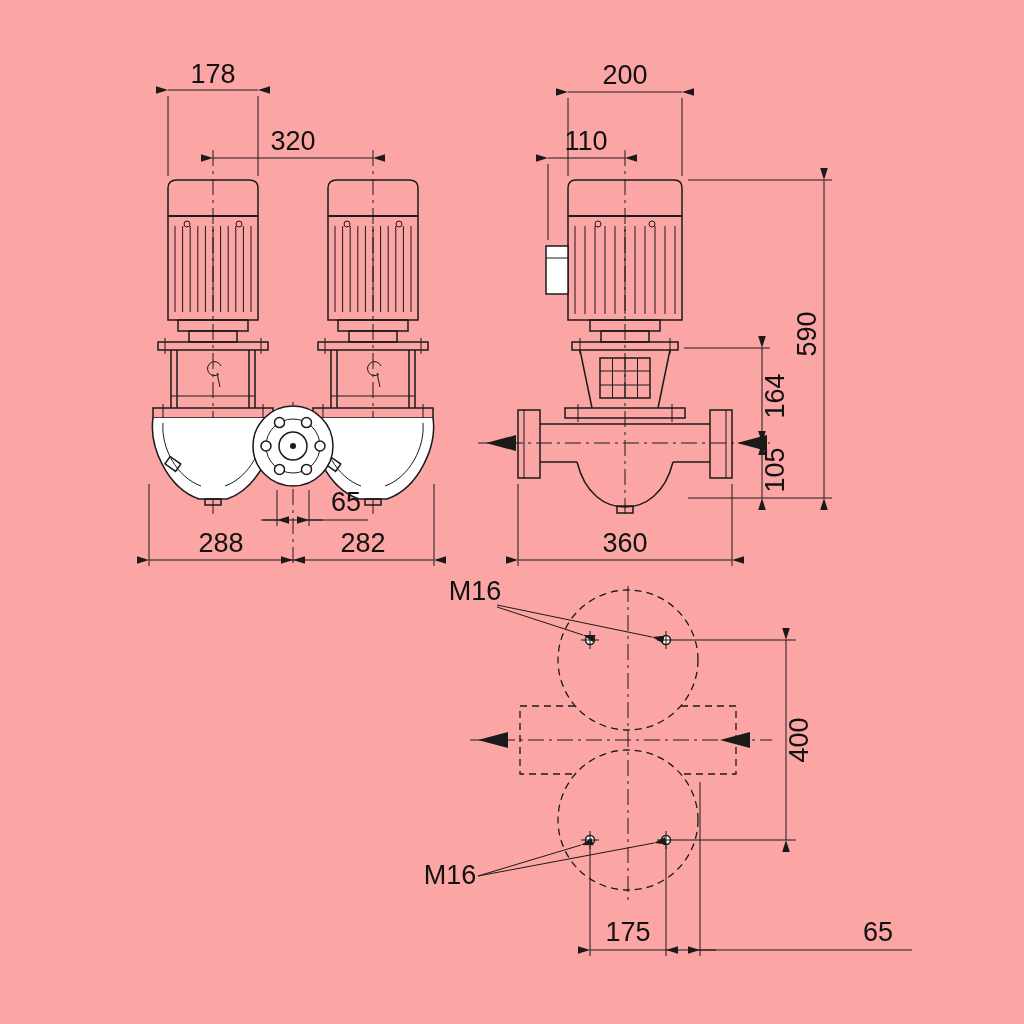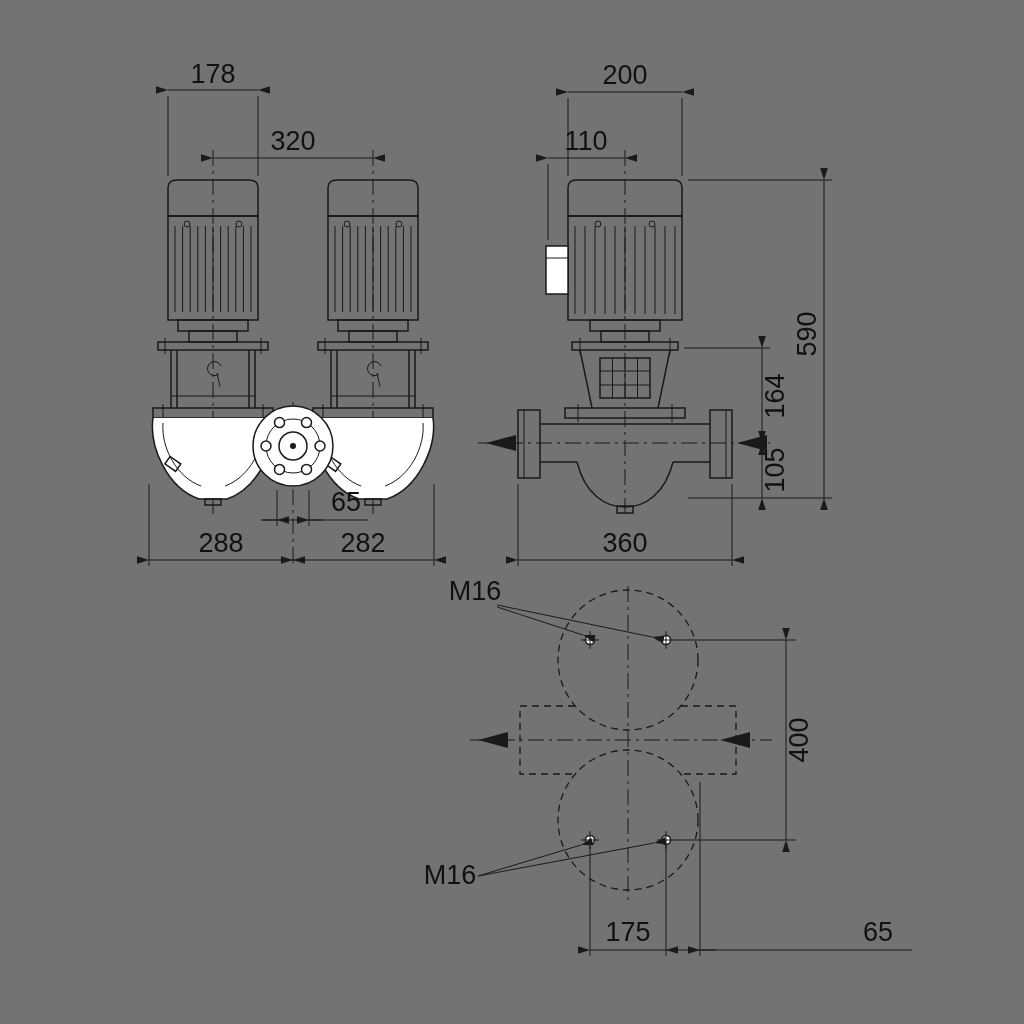--- a/index.html
+++ b/index.html
@@ -1,16 +1,16 @@
 <!DOCTYPE html>
 <html><head>
 <meta charset="utf-8">
 <style>
   html,body{margin:0;padding:0;background:#fff;}
-  .page{width:1024px;height:1024px;background:#737373;overflow:hidden;font-family:"Liberation Sans",sans-serif;}
+  .page{width:1024px;height:1024px;background:#fca5a5;overflow:hidden;font-family:"Liberation Sans",sans-serif;}
   svg{display:block;}
   .ln{fill:none;stroke:#1a1a1a;stroke-width:1.5;}
   .lnf{fill:#ffffff;stroke:#1a1a1a;stroke-width:1.5;}
   .thin{fill:none;stroke:#1a1a1a;stroke-width:1;}
   .dim{fill:none;stroke:#1a1a1a;stroke-width:1;}
   .cl{fill:none;stroke:#1a1a1a;stroke-width:1;stroke-dasharray:16 5 3 5;}
   .dash{fill:none;stroke:#1a1a1a;stroke-width:1.3;stroke-dasharray:7 5;}
   .solid{fill:#1a1a1a;stroke:none;}
   .dimtext{font-family:"Liberation Sans",sans-serif;font-size:27px;fill:#111;}
 </style>

